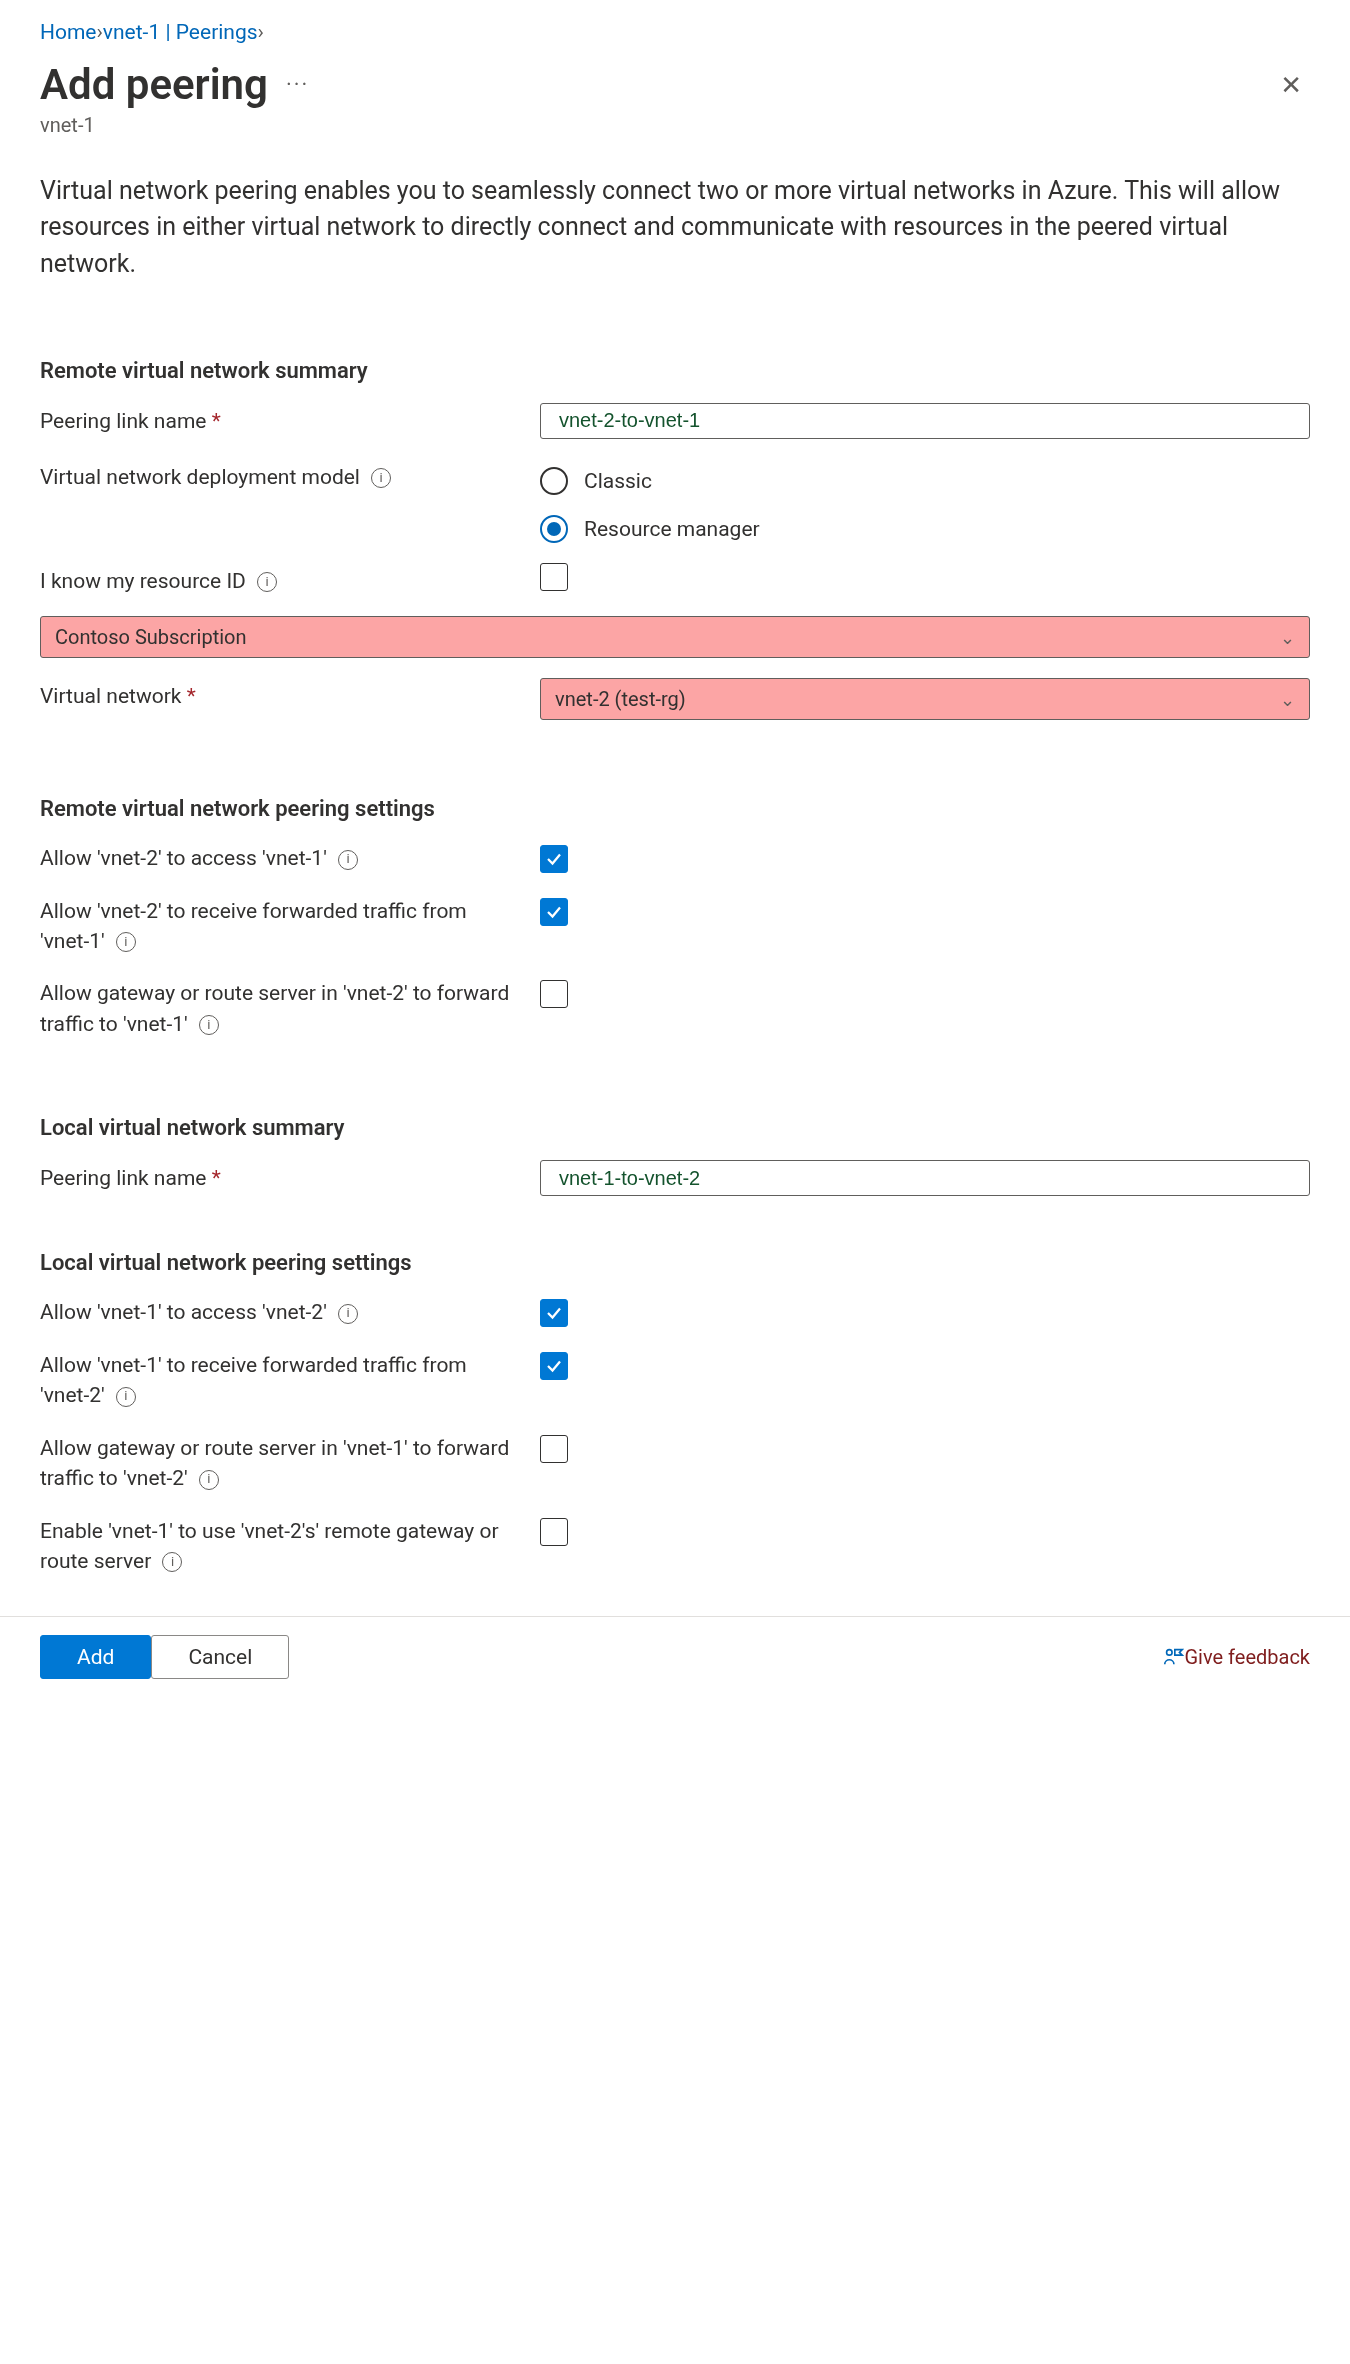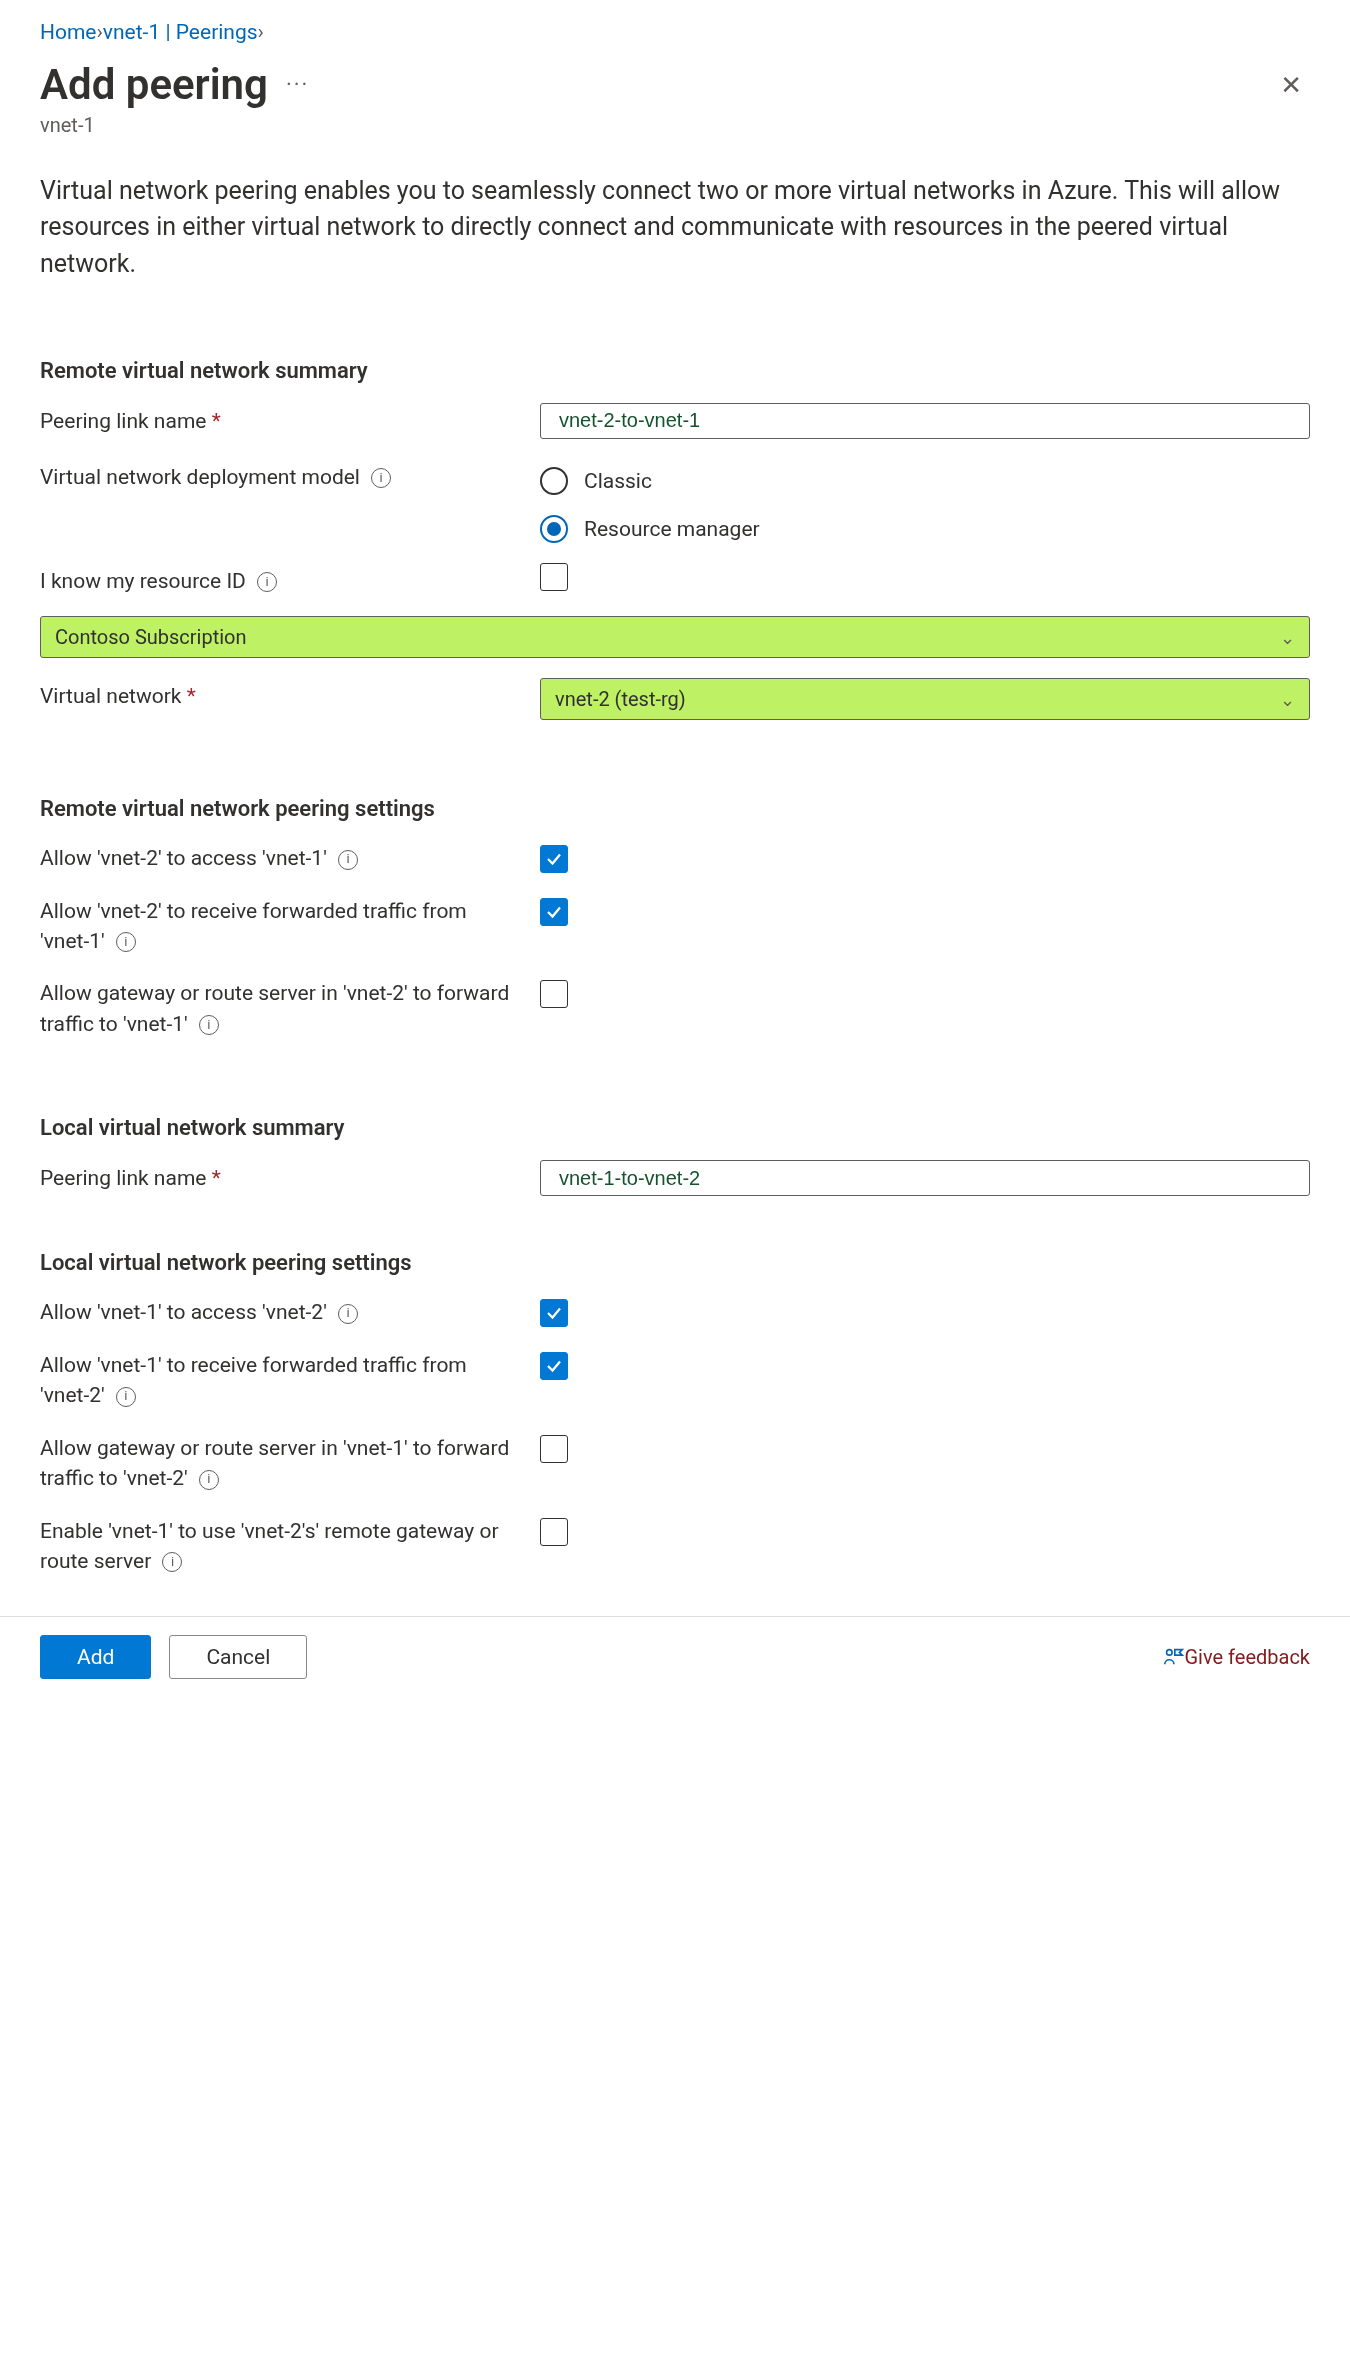--- a/index.html
+++ b/index.html
@@ -33,21 +33,21 @@
     width:20px; height:20px; border:1.5px solid #605e5c; border-radius:50%;
     font-size:13px; color:#605e5c; margin-left:6px; vertical-align:middle;
     cursor:default; font-style:normal; font-weight:400;
   }
   input.text {
     width:100%; height:36px; border:1px solid #605e5c; border-radius:3px;
     padding:0 18px; font-size:20px; color:#14532d; background:#fff;
   }
   .select {
     width:100%; height:42px; border:1px solid #605e5c; border-radius:3px;
-    padding:16px 14px; font-size:20px; color:#323130; background:#bef264;
+    padding:16px 14px; font-size:20px; color:#323130; background:#fca5a5;
     display:flex; align-items:center; justify-content:space-between; cursor:pointer;
   }
   .chev-down { font-size:18px; color:#605e5c; }
   .radio-group { display:flex; flex-direction:column; gap:20px; padding-top:8px; }
   .radio-item { display:flex; align-items:center; gap:16px; cursor:pointer; }
   .radio {
     width:28px; height:28px; border:2px solid #323130; border-radius:50%;
     display:flex; align-items:center; justify-content:center; flex-shrink:0;
   }
   .radio.sel { border-color:#0067b8; }
@@ -63,21 +63,21 @@
   .checkbox.checked svg { display:block; }
   .checkbox svg { display:none; }
   .check-row { display:flex; align-items:flex-start; margin-top:22px; }
   .check-row .label { width:500px; padding-right:20px; line-height:1.45; }
   .check-row .control { padding-top:2px; }
   .footer-sep { border-top:1px solid #e1dfdd; margin-top:40px; }
   .footer {
     display:flex; align-items:center; justify-content:space-between;
     padding:18px 40px 20px 40px;
   }
-  .btns { display:flex; gap:18px; }
+  .btns { display:flex; }
   .btn {
     height:44px; padding:0 36px; font-size:21px; border-radius:3px; cursor:pointer;
     display:flex; align-items:center; justify-content:center;
   }
   .btn.primary { background:#0078d4; color:#fff; border:1px solid #0078d4; }
   .btn.secondary { background:#fff; color:#323130; border:1px solid #8a8886; }
   .feedback { color:#7f1d1d; display:flex; align-items:center; gap:0; cursor:pointer; font-size:20px; }
   .feedback svg { width:22px; height:22px; }
 </style>
 </head>

